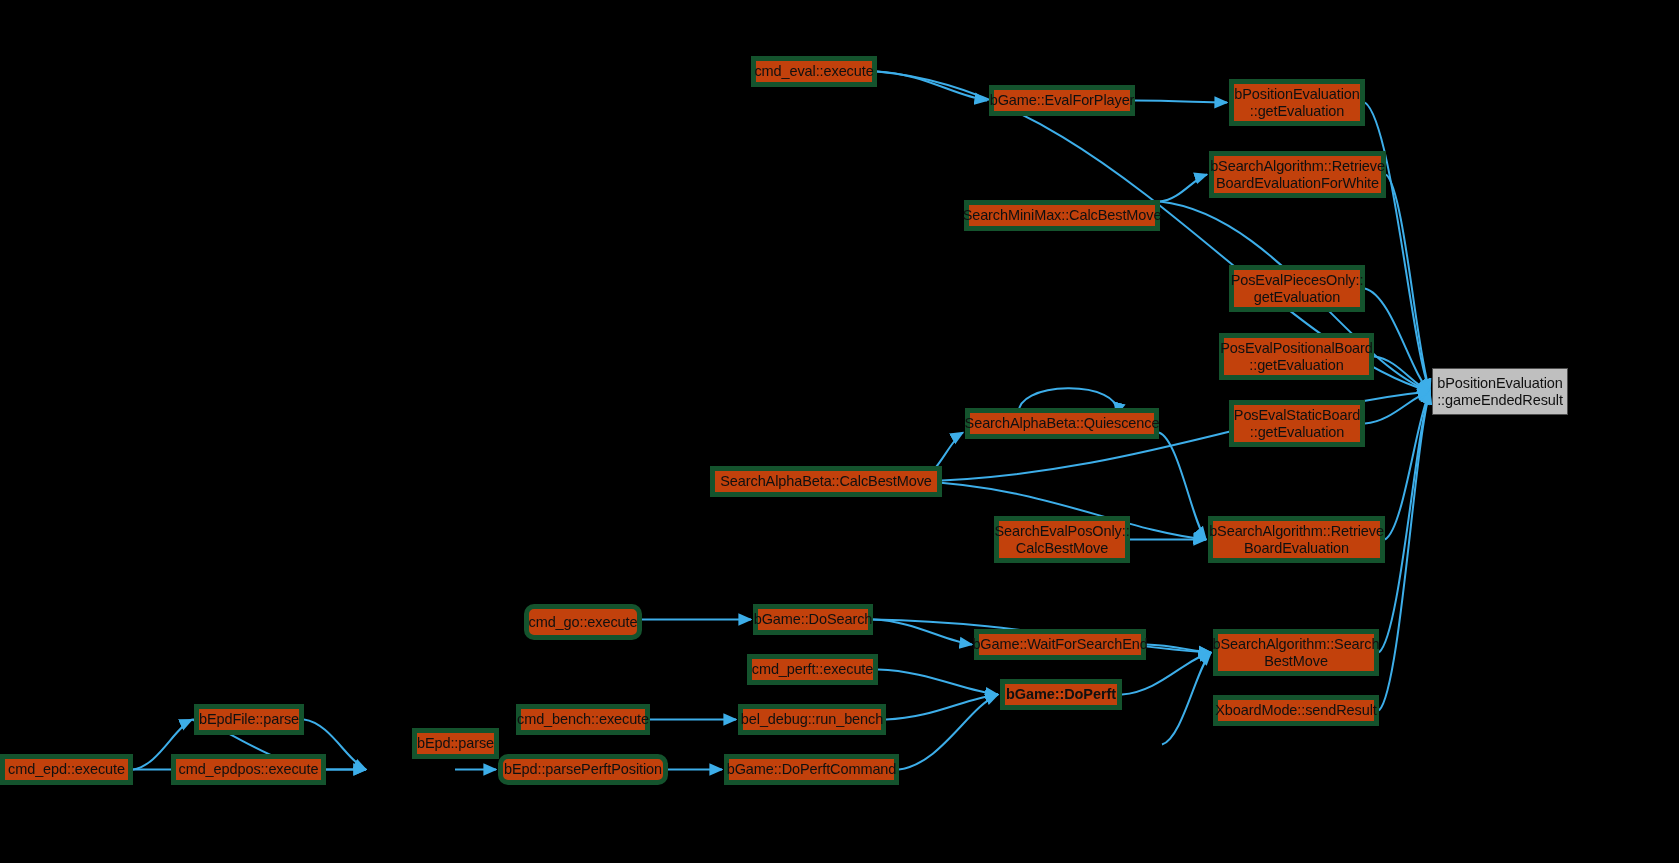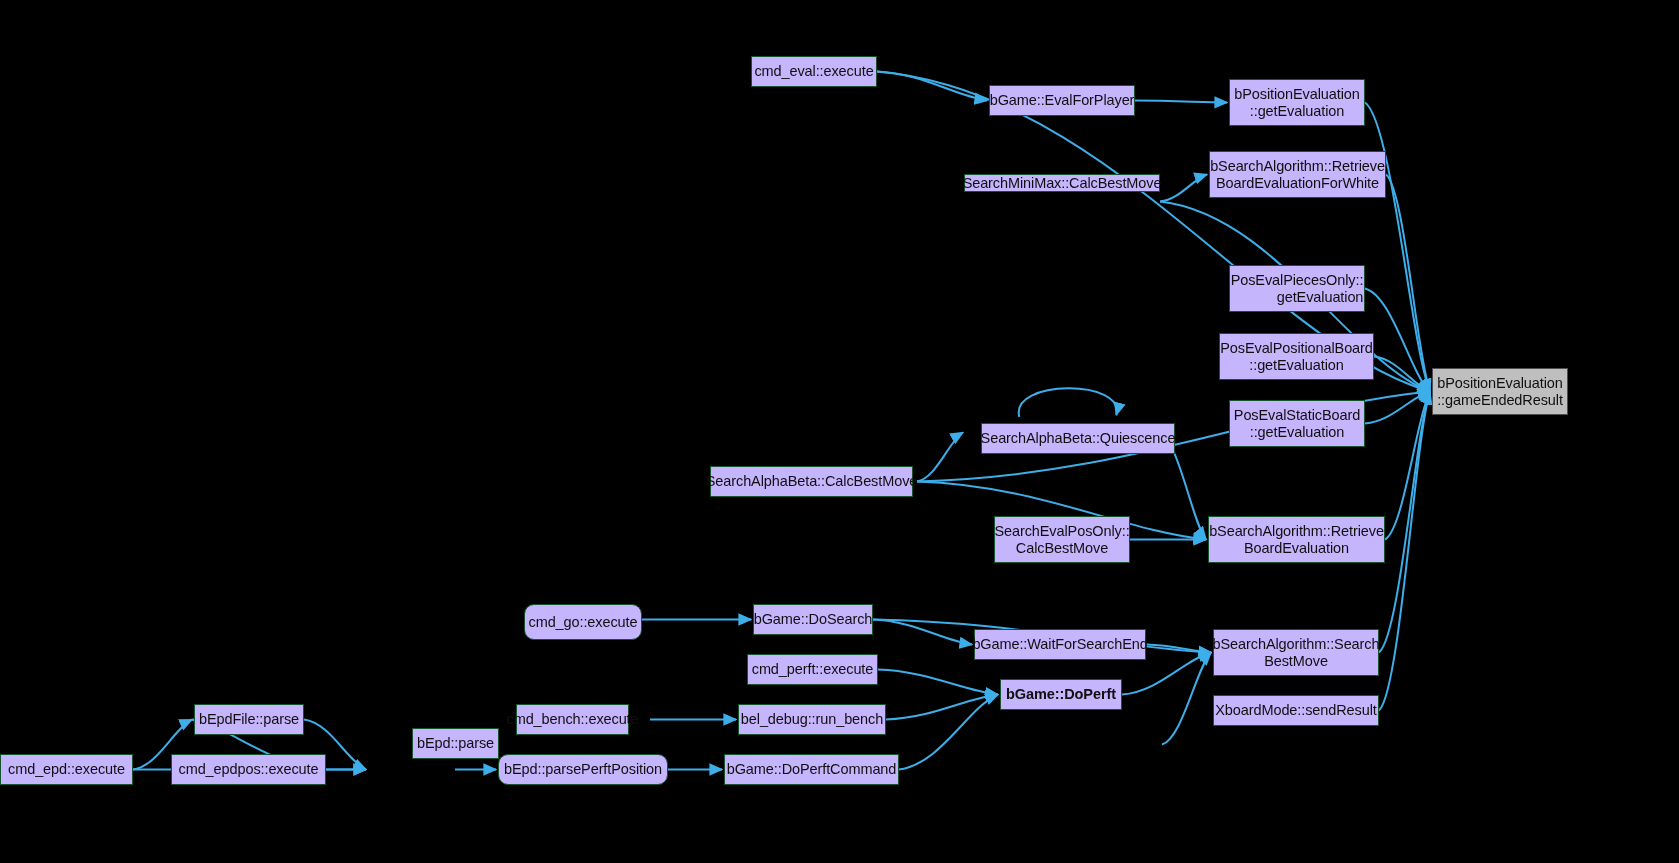--- a/index.html
+++ b/index.html
@@ -19,22 +19,22 @@
     position: absolute;
     left: 0;
     top: 0;
     width: 1679px;
     height: 863px;
     pointer-events: none;
   }
   .node {
     position: absolute;
     box-sizing: border-box;
-    background: #c4b5fd;
-    border: 1px solid #14532d;
+    background: #c2410c;
+    border: 5px solid #14532d;
     color: #101010;
     font-size: 14.5px;
     line-height: 17px;
     display: flex;
     align-items: center;
     justify-content: center;
     text-align: center;
     white-space: pre-line;
     letter-spacing: -0.1px;
     z-index: 5;
@@ -90,44 +90,44 @@
       <path d="M 455 769.5 C 472.22 769.5, 483.7 769.5, 496 769.5" fill="none" stroke="#3daee9" stroke-width="2" marker-end="url(#arrow)"></path>
       <path d="M 668 769.5 C 690.68 769.5, 705.8 769.5, 722 769.5" fill="none" stroke="#3daee9" stroke-width="2" marker-end="url(#arrow)"></path>
       <path d="M 899 769.5 C 940.58 764.55, 968.3 706.875, 998 694.5" fill="none" stroke="#3daee9" stroke-width="2" marker-end="url(#arrow)"></path>
     </svg>
 <div class="node" style="left: 751px; top: 56px; width: 126px; height: 31px;">cmd_eval::execute</div>
     <div class="node" style="left: 989px; top: 85px; width: 146px; height: 31px;">bGame::EvalForPlayer</div>
     <div class="node" style="left: 1229px; top: 79px; width: 136px; height: 47px;">bPositionEvaluation
 ::getEvaluation</div>
     <div class="node" style="left: 1209px; top: 151px; width: 177px; height: 47px;">bSearchAlgorithm::Retrieve
 BoardEvaluationForWhite</div>
-    <div class="node" style="left: 964px; top: 174px; width: 196px; height: 18px;">SearchMiniMax::CalcBestMove</div>
-    <div class="node" style="left: 1229px; top: 265px; width: 136px; height: 47px; text-align: right;">PosEvalPiecesOnly::
+    <div class="node" style="left: 964px; top: 200px; width: 196px; height: 31px;">SearchMiniMax::CalcBestMove</div>
+    <div class="node" style="left: 1229px; top: 265px; width: 136px; height: 47px;">PosEvalPiecesOnly::
 getEvaluation</div>
     <div class="node" style="left: 1219px; top: 333px; width: 155px; height: 47px;">PosEvalPositionalBoard
 ::getEvaluation</div>
     <div class="node" style="left: 1229px; top: 400px; width: 136px; height: 47px;">PosEvalStaticBoard
 ::getEvaluation</div>
     <div class="node target" style="left: 1432px; top: 368px; width: 136px; height: 47px;">bPositionEvaluation
 ::gameEndedResult</div>
-    <div class="node" style="left: 965px; top: 423px; width: 194px; height: 31px; margin-left: 16px;">SearchAlphaBeta::Quiescence</div>
-    <div class="node" style="left: 710px; top: 466px; width: 203px; height: 31px;">SearchAlphaBeta::CalcBestMove</div>
+    <div class="node" style="left: 965px; top: 408px; width: 194px; height: 31px;">SearchAlphaBeta::Quiescence</div>
+    <div class="node" style="left: 710px; top: 466px; width: 232px; height: 31px;">SearchAlphaBeta::CalcBestMove</div>
     <div class="node" style="left: 994px; top: 516px; width: 136px; height: 47px;">SearchEvalPosOnly::
 CalcBestMove</div>
     <div class="node" style="left: 1208px; top: 516px; width: 177px; height: 47px;">bSearchAlgorithm::Retrieve
 BoardEvaluation</div>
     <div class="node" style="left: 524px; top: 604px; width: 118px; height: 36px; border-radius: 10px;">cmd_go::execute</div>
     <div class="node" style="left: 753px; top: 604px; width: 120px; height: 31px;">bGame::DoSearch</div>
     <div class="node" style="left: 974px; top: 629px; width: 172px; height: 31px;">bGame::WaitForSearchEnd</div>
     <div class="node" style="left: 1213px; top: 629px; width: 166px; height: 47px;">bSearchAlgorithm::Search
 BestMove</div>
     <div class="node" style="left: 747px; top: 654px; width: 131px; height: 31px;">cmd_perft::execute</div>
     <div class="node" style="left: 1000px; top: 679px; width: 122px; height: 31px; font-weight: bold;">bGame::DoPerft</div>
     <div class="node" style="left: 1213px; top: 695px; width: 166px; height: 31px;">XboardMode::sendResult</div>
-    <div class="node" style="left: 516px; top: 704px; width: 113px; height: 31px;">cmd_bench::execute</div>
+    <div class="node" style="left: 516px; top: 704px; width: 134px; height: 31px;">cmd_bench::execute</div>
     <div class="node" style="left: 738px; top: 704px; width: 148px; height: 31px;">bel_debug::run_bench</div>
     <div class="node" style="left: 194px; top: 704px; width: 110px; height: 31px;">bEpdFile::parse</div>
     <div class="node" style="left: 0px; top: 754px; width: 133px; height: 31px;">cmd_epd::execute</div>
     <div class="node" style="left: 171px; top: 754px; width: 155px; height: 31px;">cmd_epdpos::execute</div>
     <div class="node" style="left: 368px; top: 728px; width: 87px; height: 31px; margin-left: 44px;">bEpd::parse</div>
     <div class="node" style="left: 498px; top: 754px; width: 170px; height: 31px; border-radius: 10px;">bEpd::parsePerftPosition</div>
     <div class="node" style="left: 724px; top: 754px; width: 175px; height: 31px;">bGame::DoPerftCommand</div>
   </div>
 
 </body></html>

